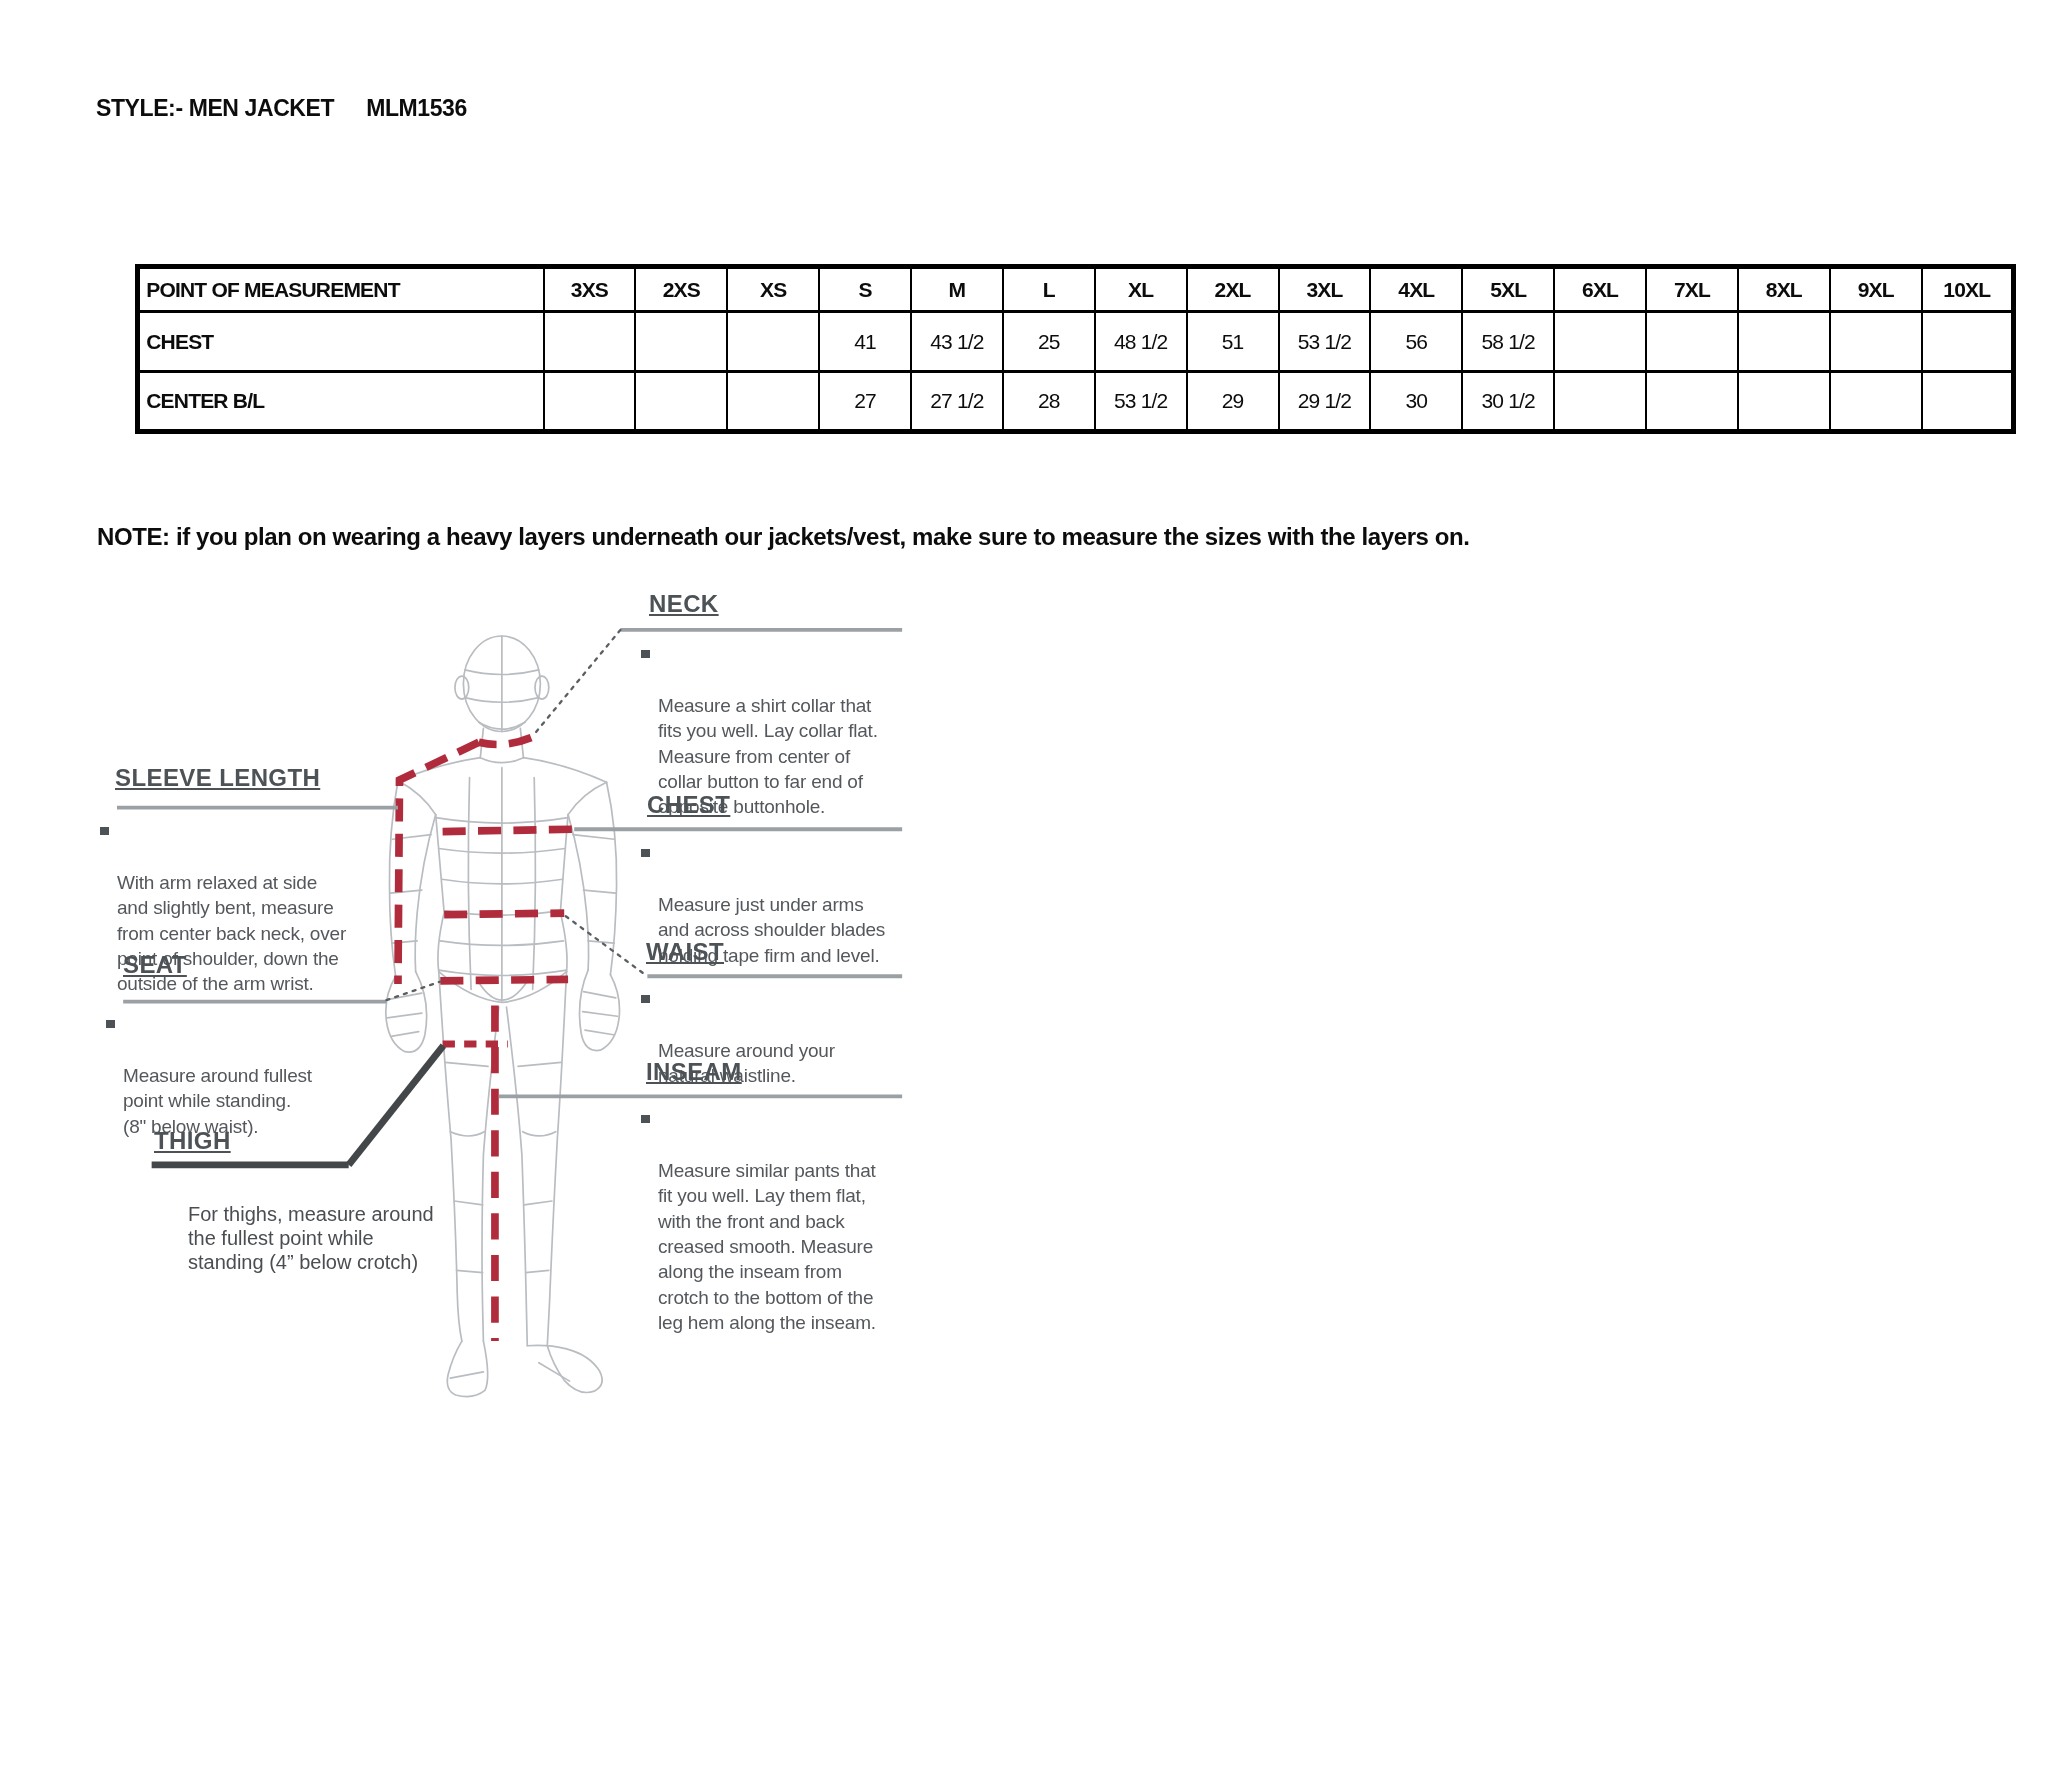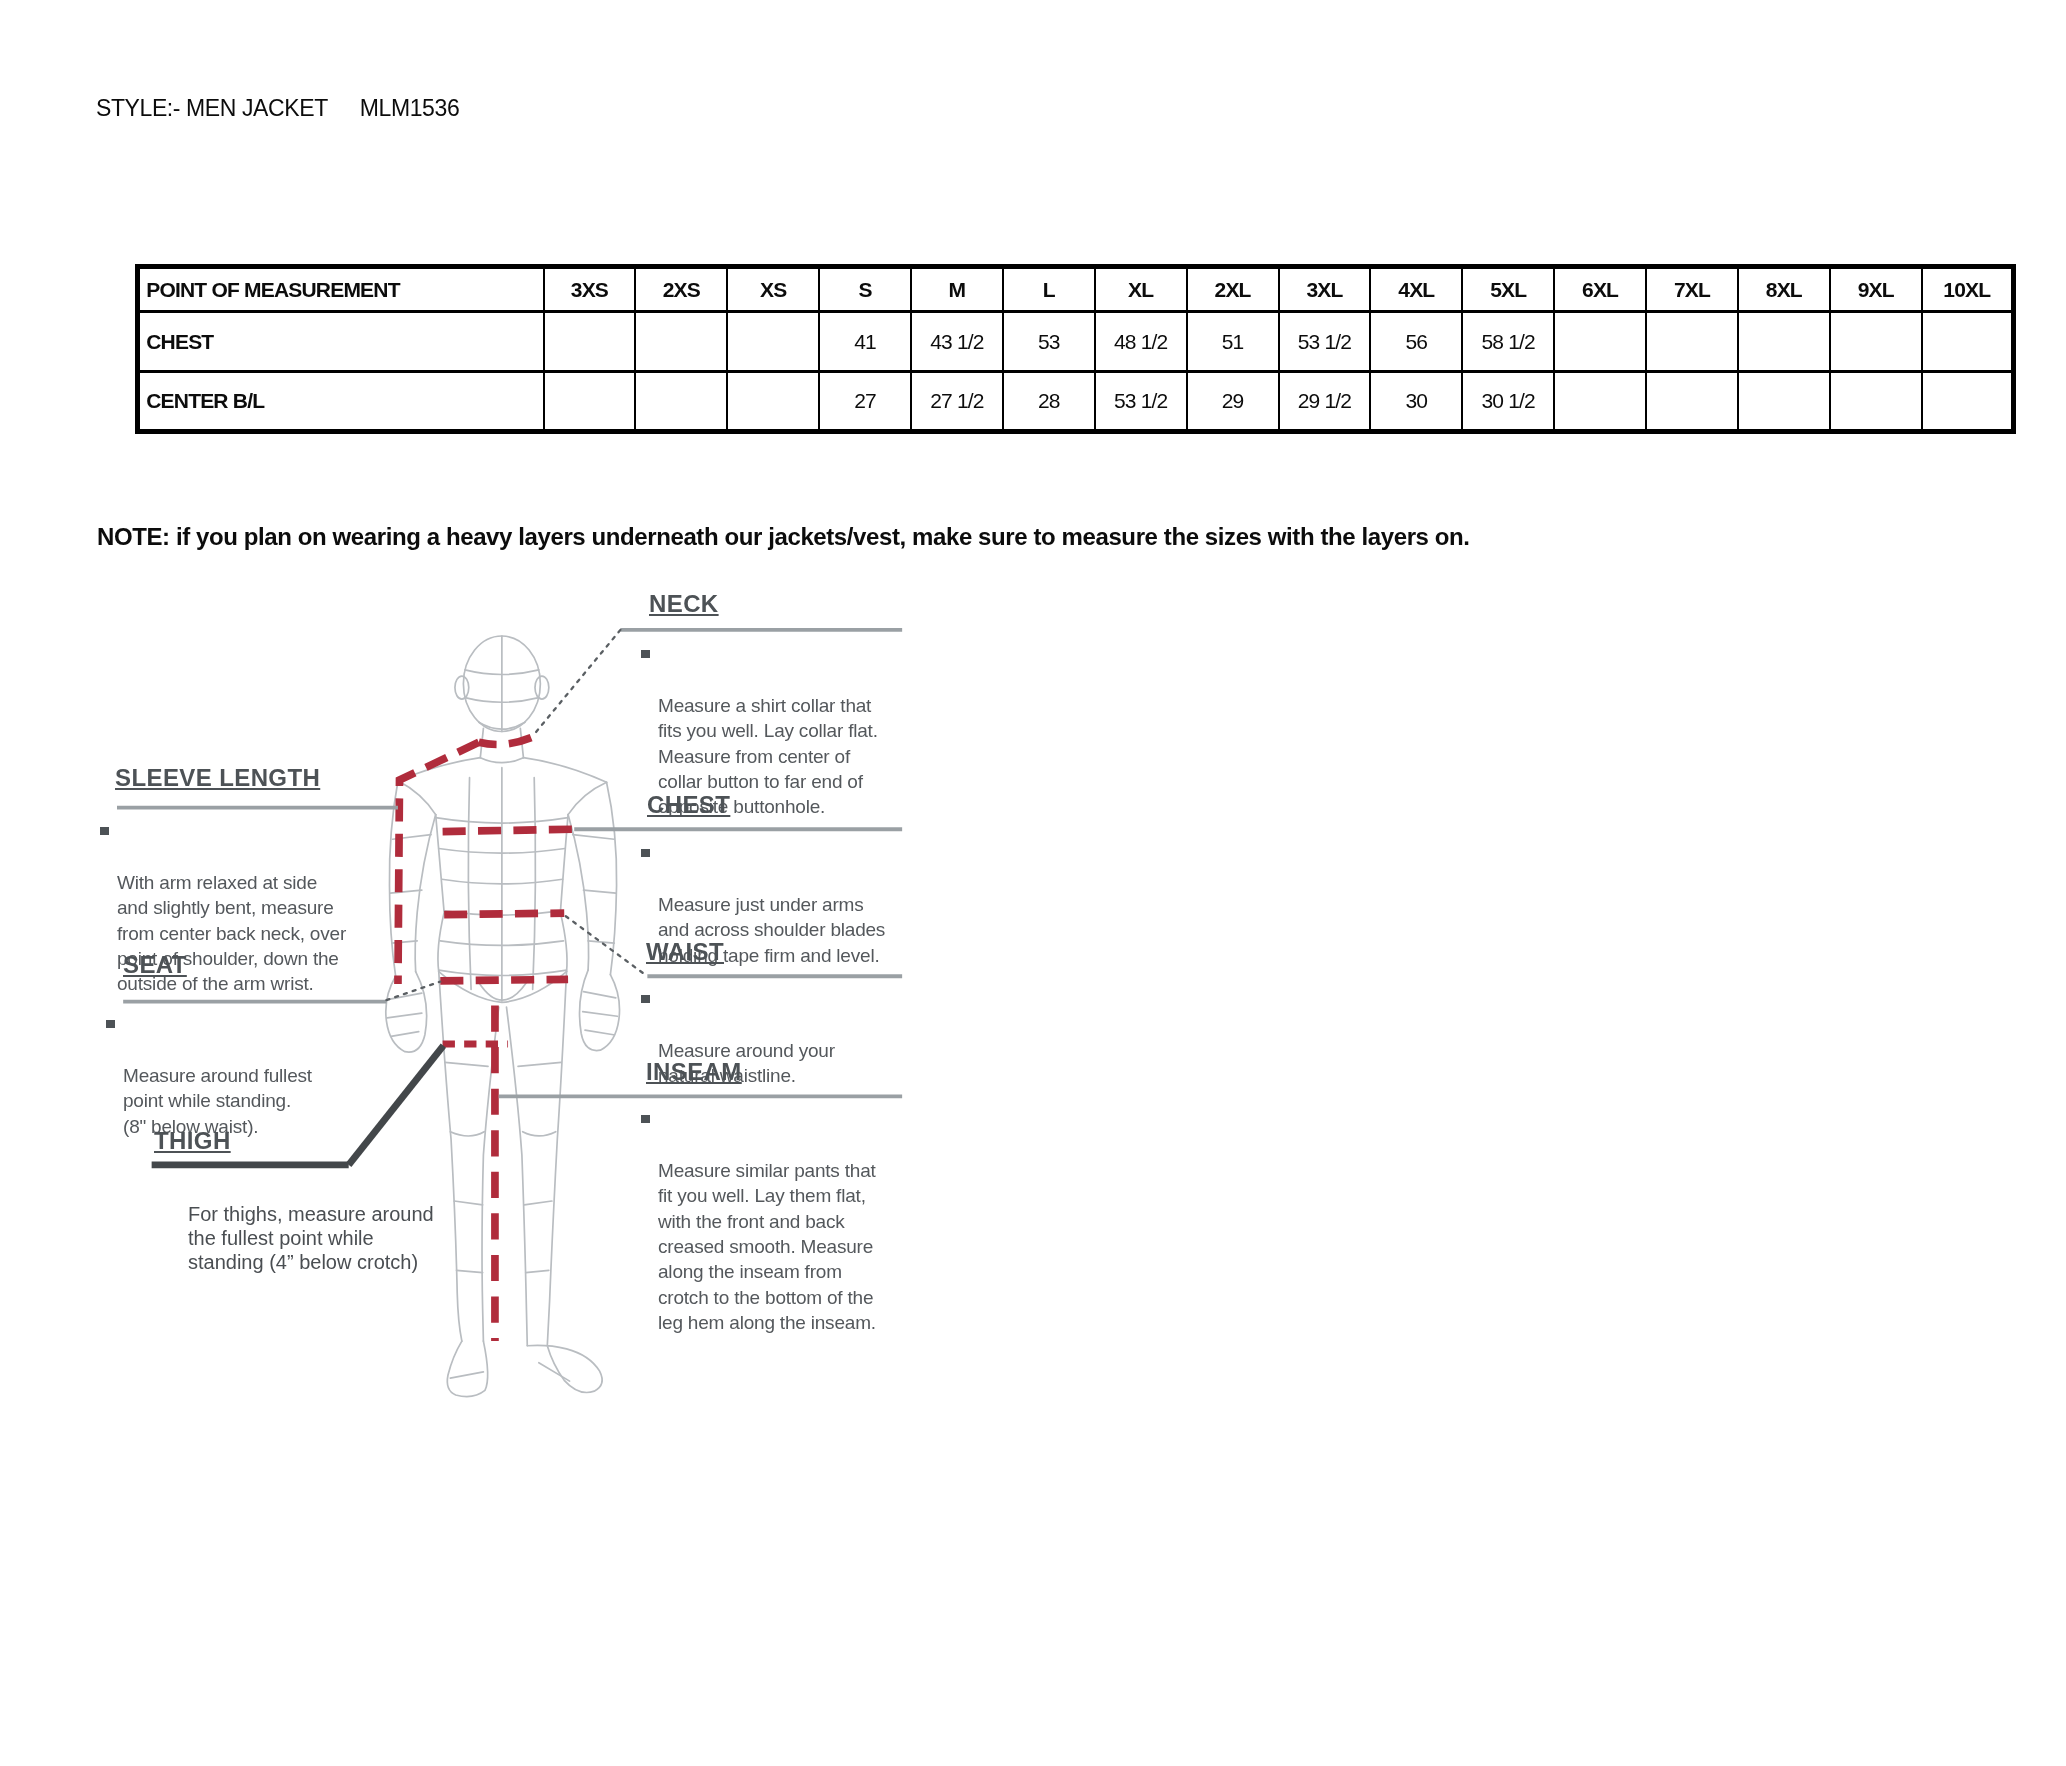--- a/index.html
+++ b/index.html
@@ -12,21 +12,21 @@
   }
   *{margin:0;padding:0;box-sizing:border-box;}
   html,body{background:#ffffff;}
   body{
     width:2066px;height:1767px;position:relative;overflow:hidden;
     font-family:"Liberation Sans", sans-serif;color:#111;
   }
   
   .doc-title{
     position:absolute;left:96px;top:95px;
-    font-size:23px;font-weight:normal;letter-spacing:-0.4px;color:#0c0c0c;
+    font-size:23px;font-weight:bold;letter-spacing:-0.4px;color:#0c0c0c;
   }
   .doc-title .code{margin-left:32px;}
   .doc-note{
     position:absolute;left:97px;top:523px;
     font-size:24px;font-weight:bold;letter-spacing:-0.4px;color:#0c0c0c;
   }
   
   .size-table-wrap{position:absolute;left:94px;top:264px;padding-left:41px;}
   table.size-table{
     border-collapse:collapse;table-layout:fixed;width:1881px;
@@ -102,21 +102,21 @@
         </tr>
       </thead>
     <tbody>
         <tr>
           <th class="label-col">CHEST</th>
           <td></td>
           <td></td>
           <td></td>
           <td>41</td>
           <td>43 1/2</td>
-          <td>53</td>
+          <td>25</td>
           <td>48 1/2</td>
           <td>51</td>
           <td>53 1/2</td>
           <td>56</td>
           <td>58 1/2</td>
           <td></td>
           <td></td>
           <td></td>
           <td></td>
           <td></td>

